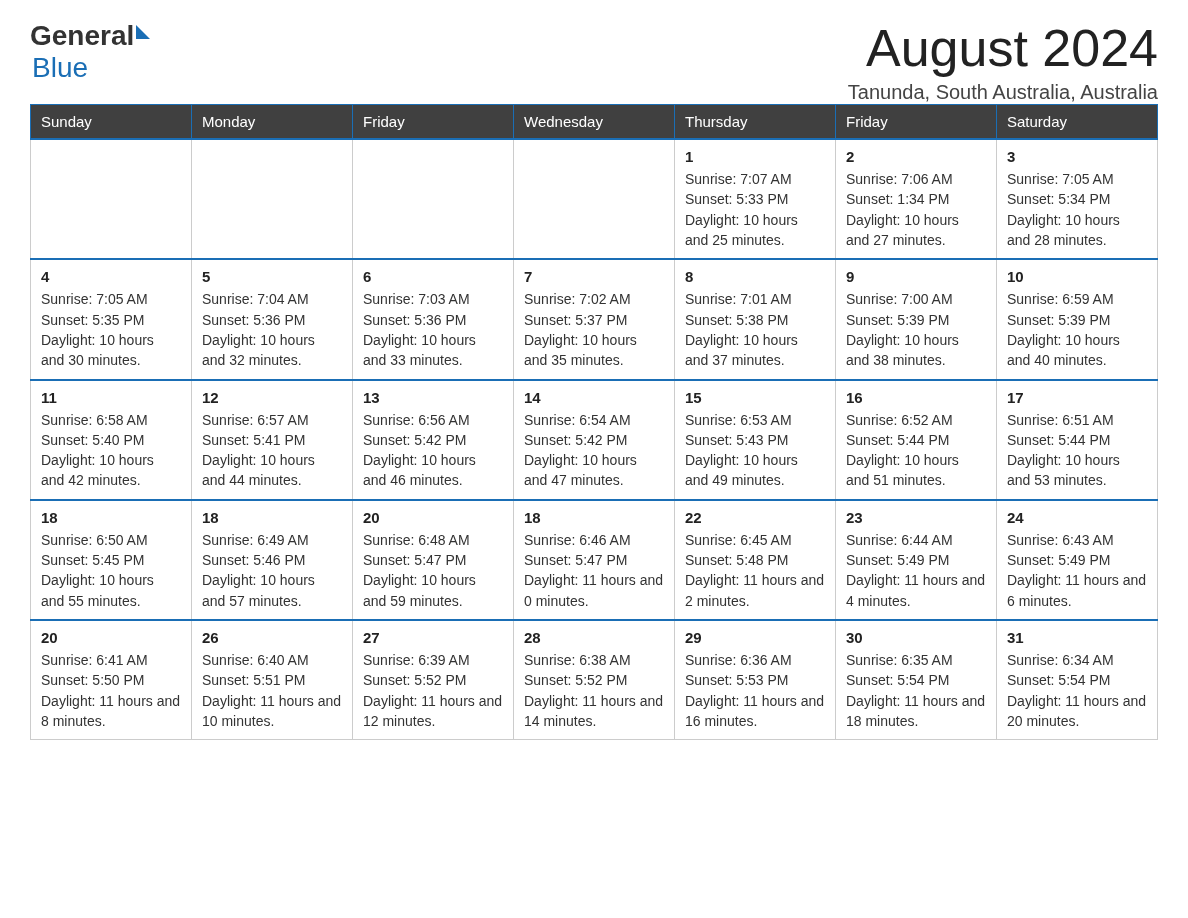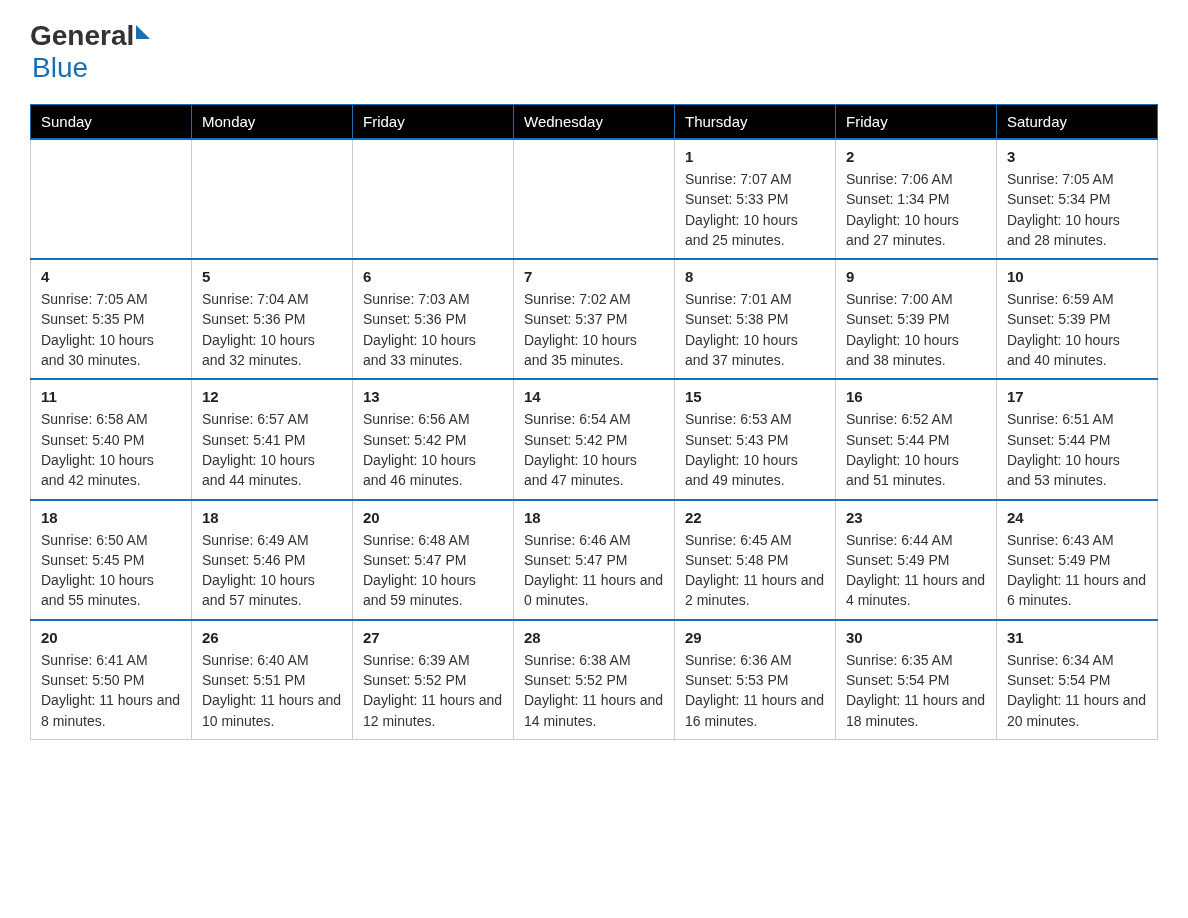--- a/index.html
+++ b/index.html
@@ -7,21 +7,20 @@
       font-family: Arial, sans-serif;
       background: #fff;
       width: 1188px;
       min-height: 918px;
       padding: 20px 30px;
     }
     .header {
       display: flex;
       justify-content: space-between;
       align-items: flex-start;
-      margin-bottom: 20px;
     }
     .logo-triangle {
       width: 0;
       height: 0;
       border-left: 14px solid #1a6eb5;
       border-top: 14px solid transparent;
       border-bottom: 0px solid transparent;
       display: inline-block;
       margin-left: 2px;
       vertical-align: middle;
@@ -49,21 +48,21 @@
     .location {
       font-size: 20px;
       color: #444;
       margin-top: 4px;
     }
     .calendar {
       width: 100%;
       border-collapse: collapse;
     }
     .calendar th {
-      background-color: #000000;
+      background-color: #404040;
       color: #fff;
       font-size: 15px;
       font-weight: normal;
       padding: 8px 10px;
       text-align: left;
       border: 1px solid #1a6eb5;
     }
     .calendar td {
       vertical-align: top;
       padding: 8px 10px;
@@ -100,20 +99,24 @@
 <div class="header">
   <div class="logo-wrapper">
     <div class="logo-line1">
       <span style="font-size:28px;font-weight:bold;color:#333;">General</span>
       <span class="logo-triangle"></span>
     </div>
     <div>
       <span style="font-size:28px;font-weight:normal;color:#1a6eb5;margin-left:2px;">Blue</span>
     </div>
   </div>
+  <div class="title-section">
+    <div class="month-year">August 2024</div>
+    <div class="location">Tanunda, South Australia, Australia</div>
+  </div>
 </div>
 
 <table class="calendar">
   <thead>
     <tr>
     <th>Sunday</th>
         <th>Monday</th>
         <th>Friday</th>
         <th>Wednesday</th>
         <th>Thursday</th>

